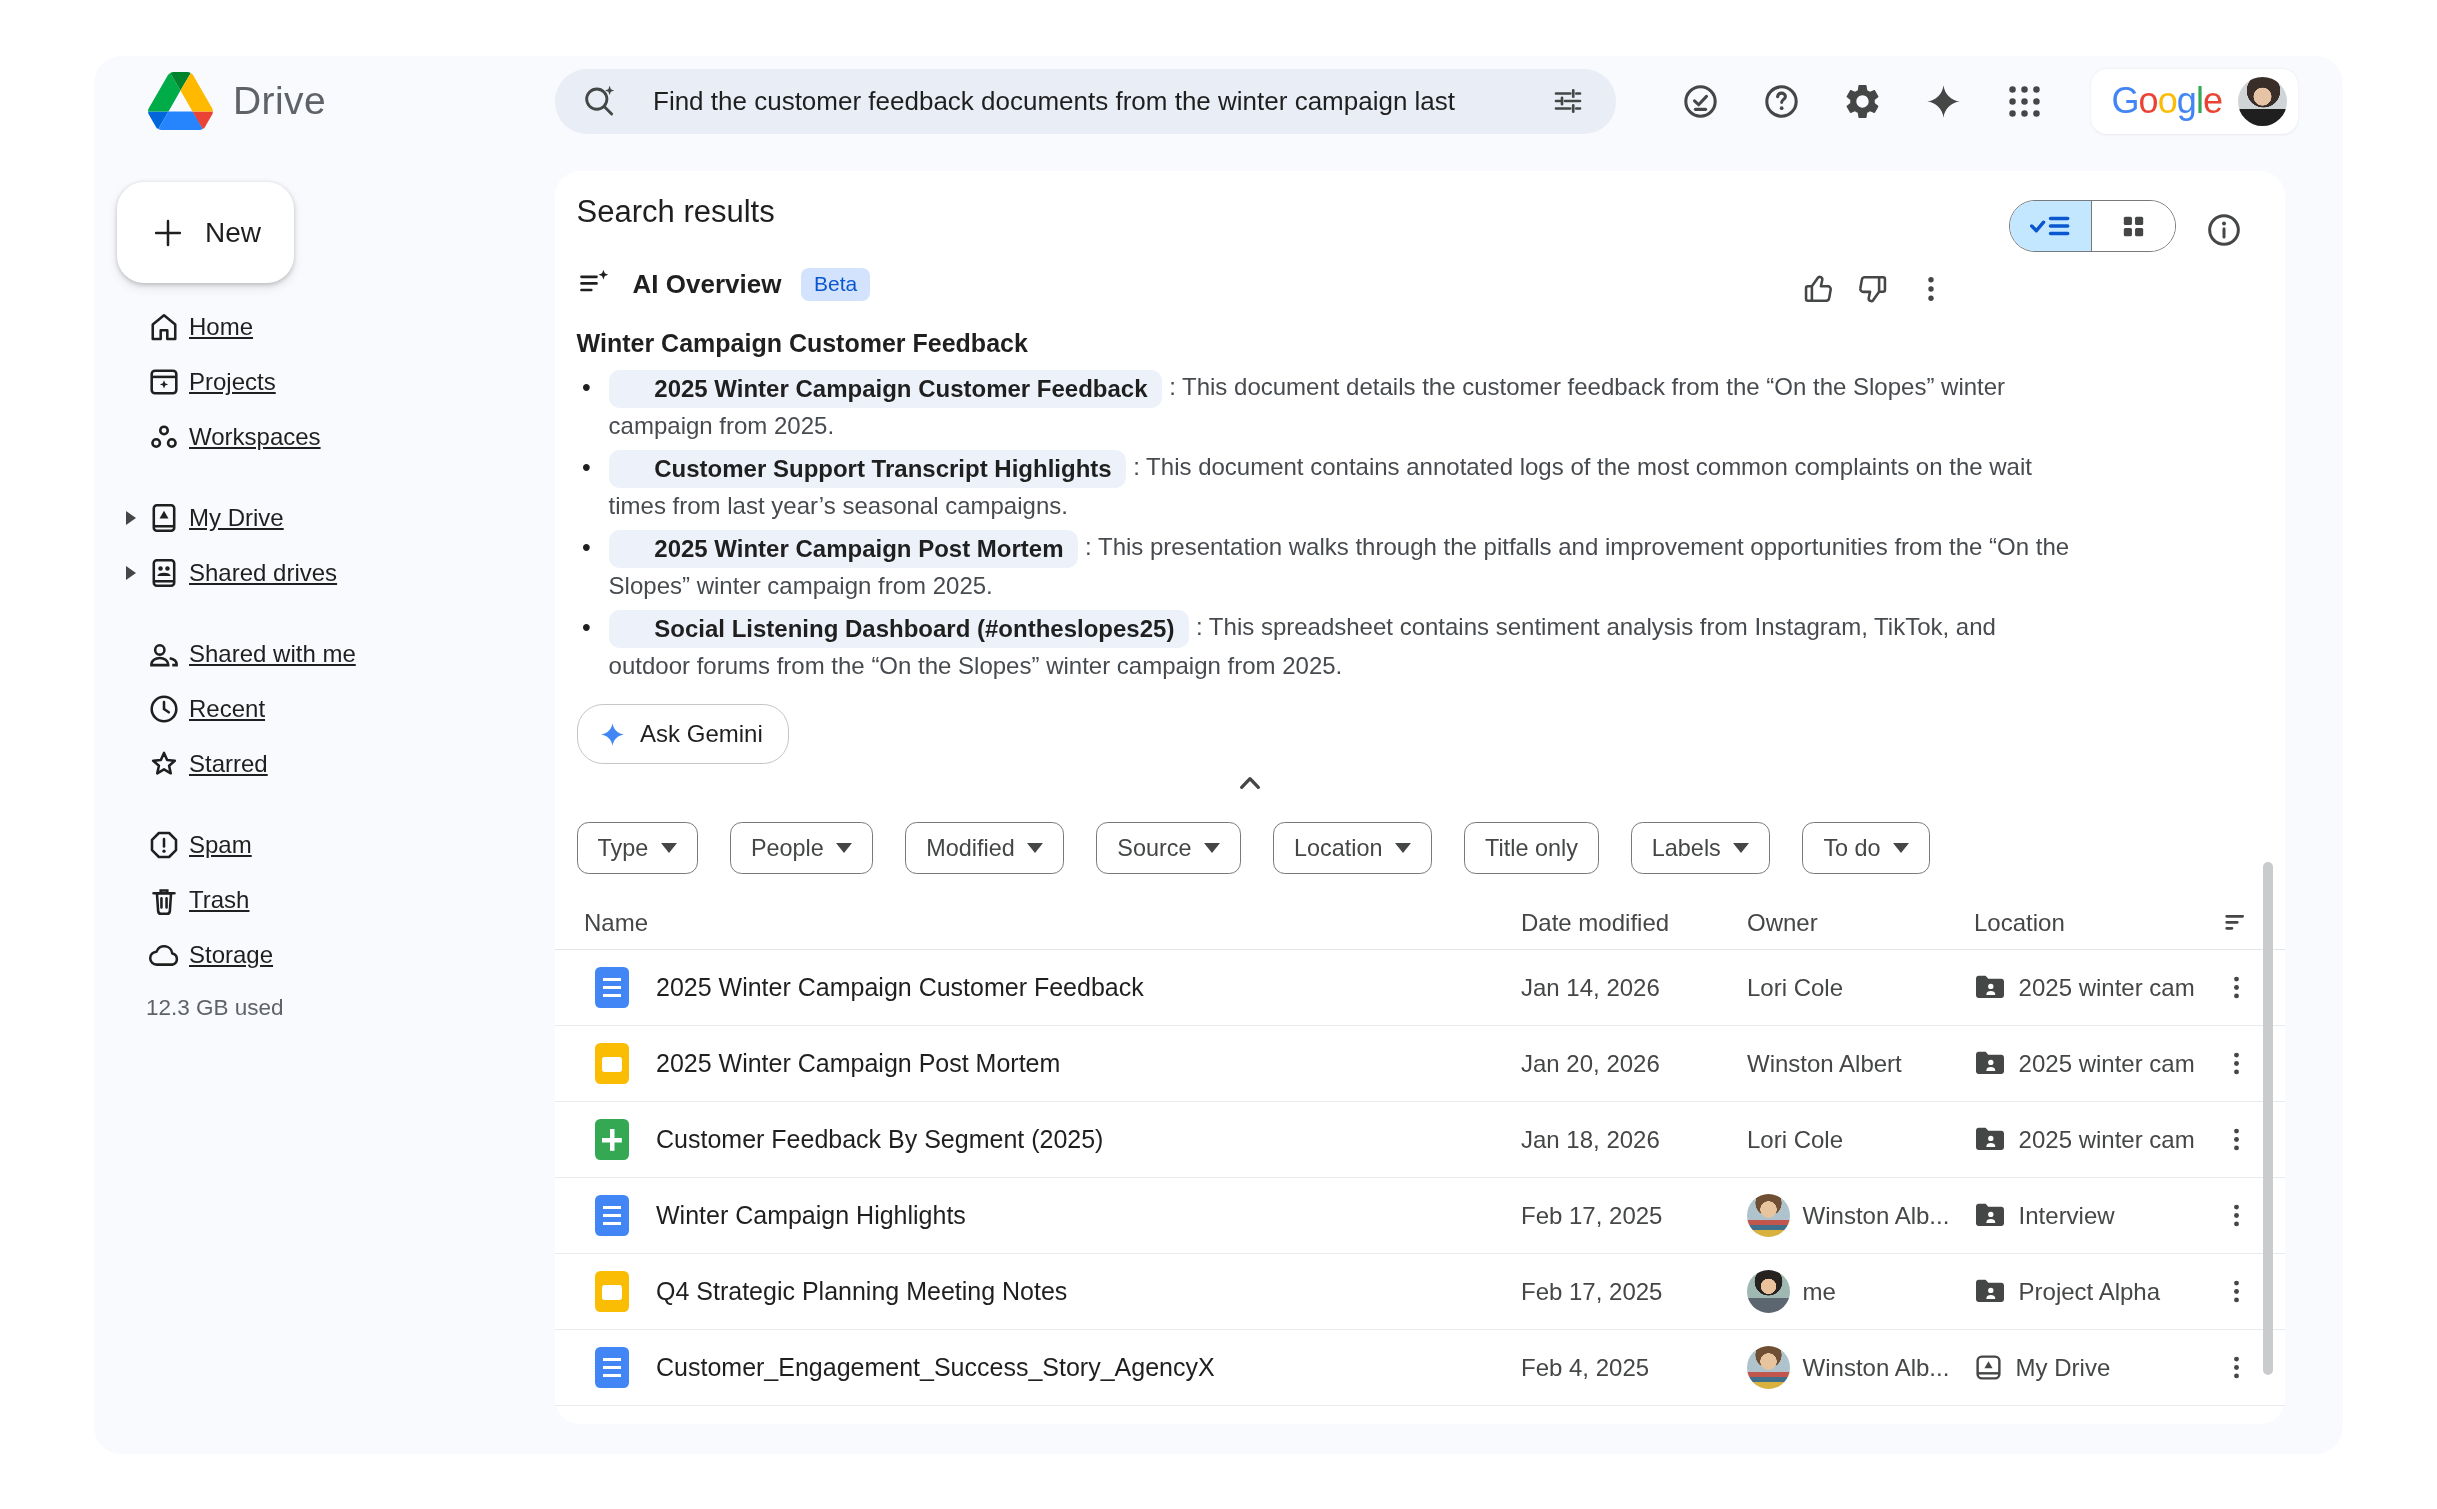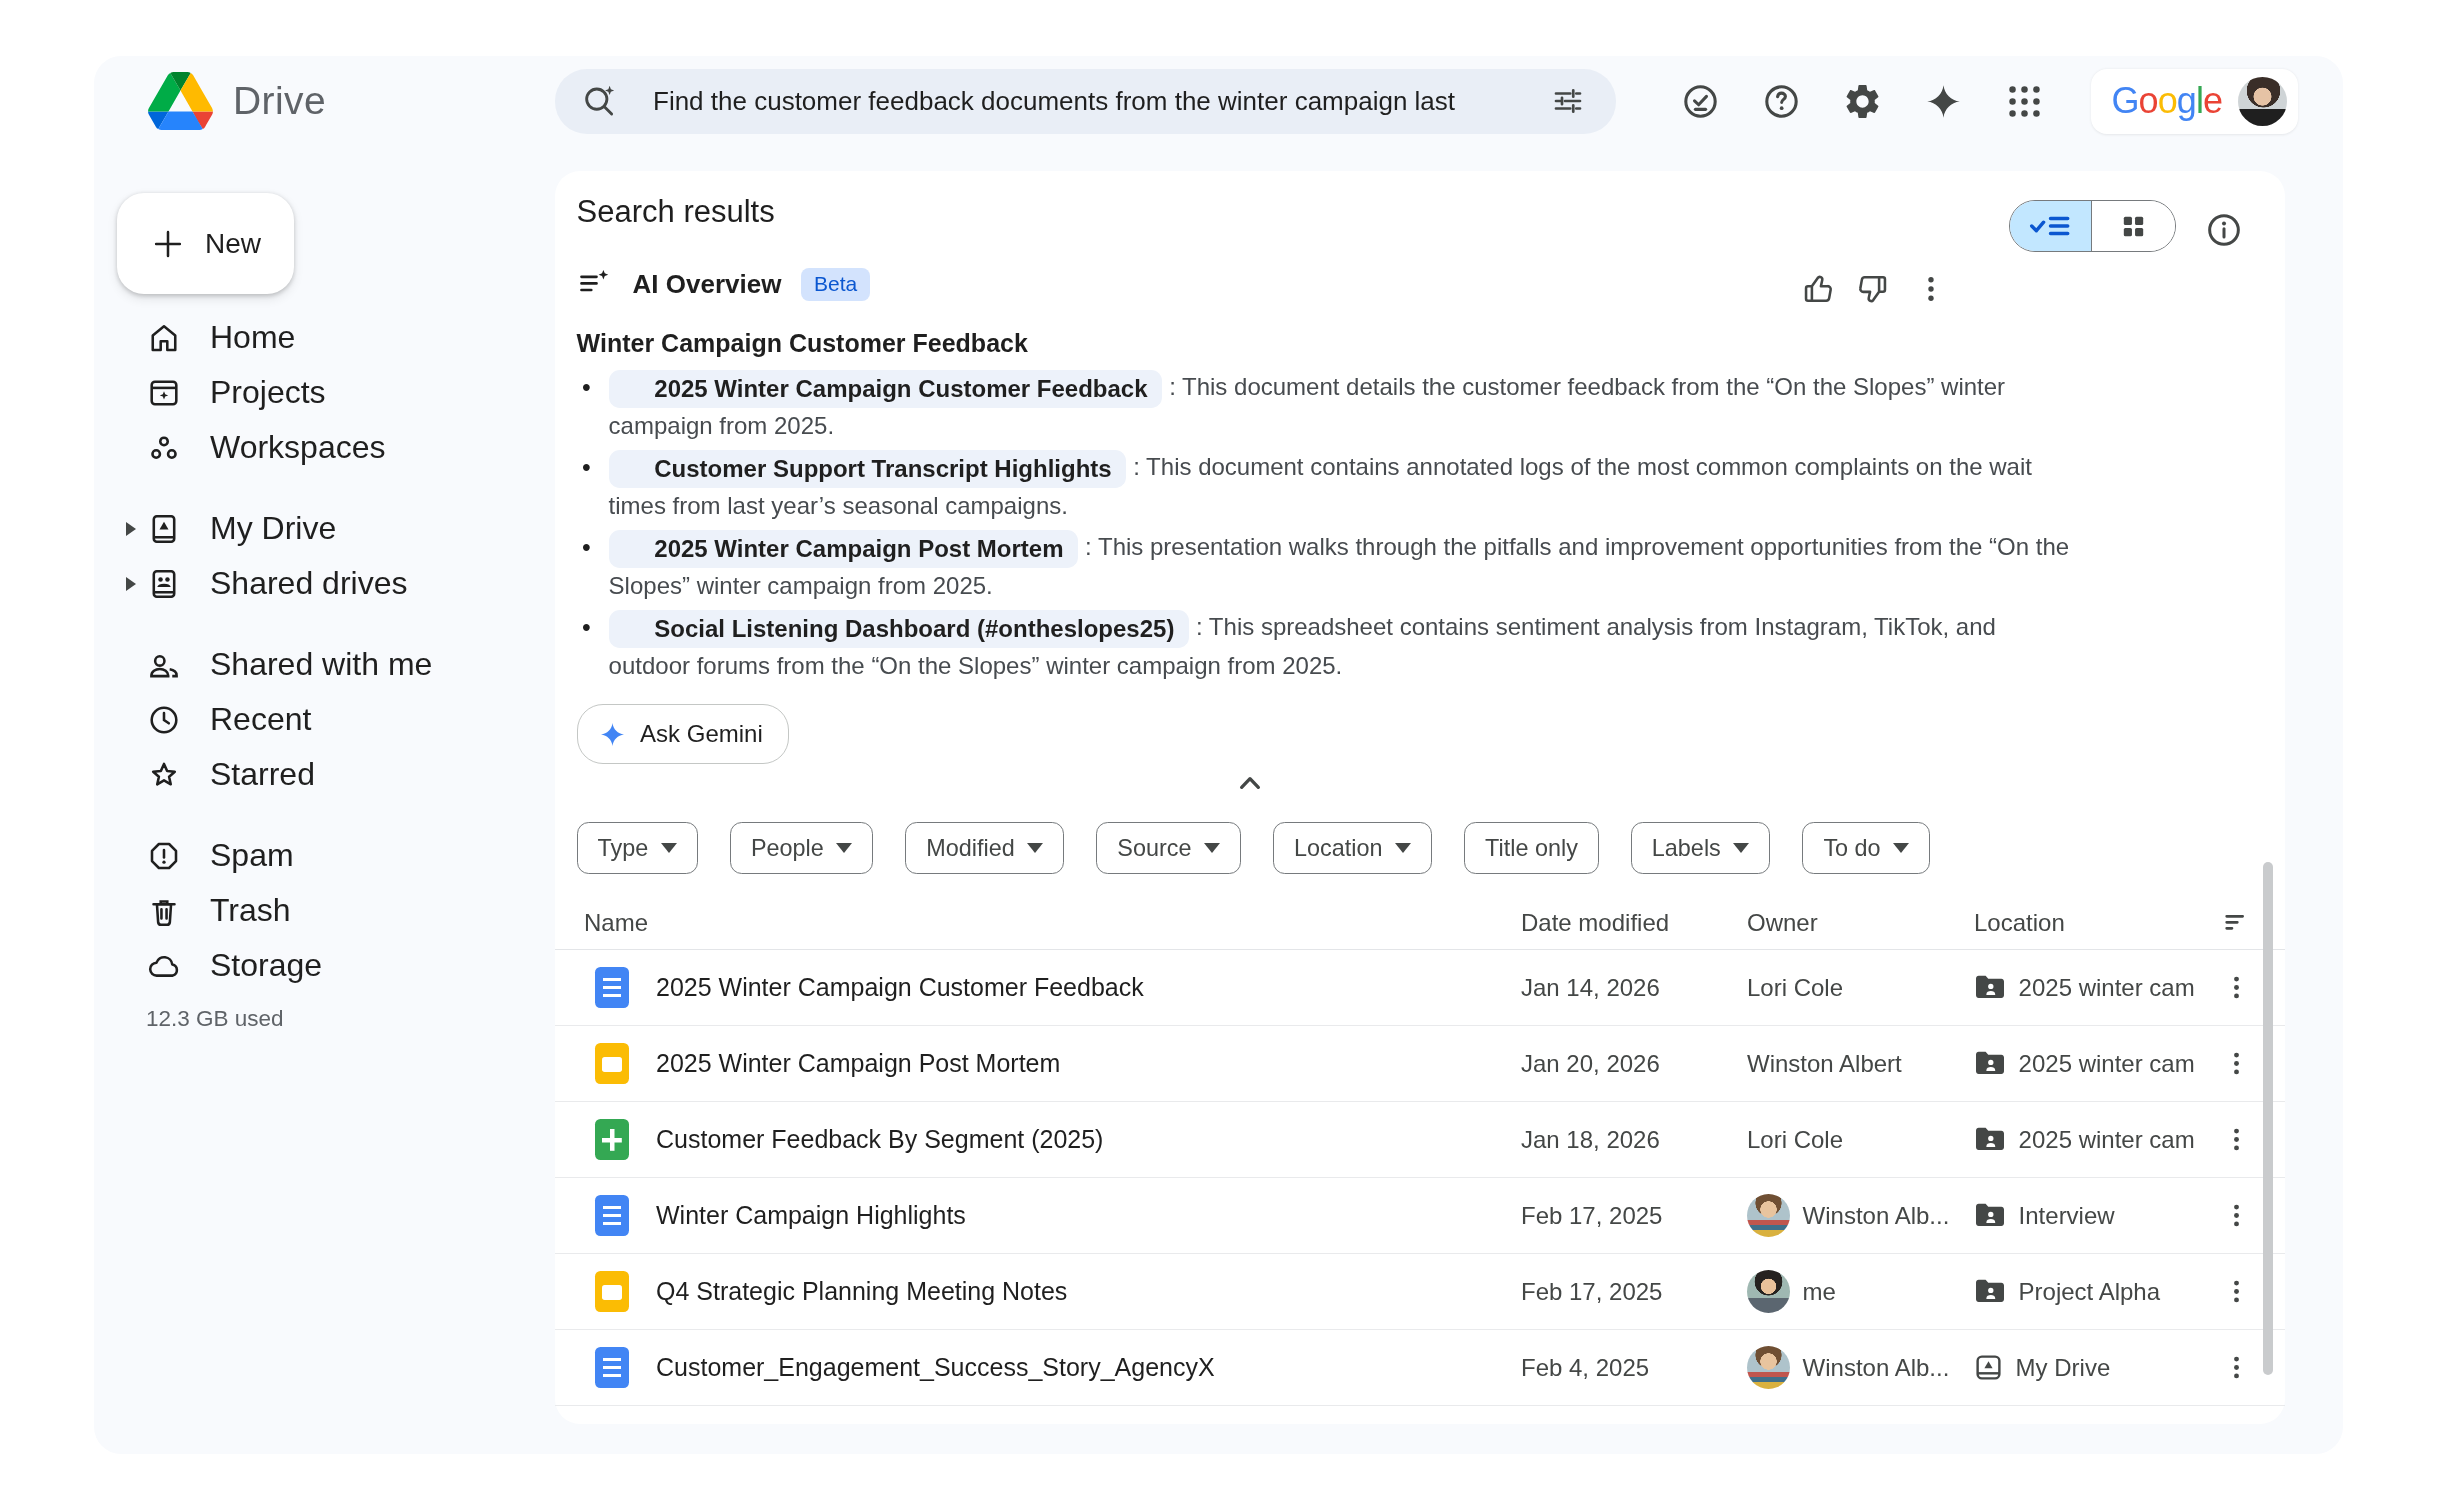--- a/index.html
+++ b/index.html
@@ -18,23 +18,23 @@
   .account-chip { position:absolute; right:45px; top:12.6px; height:65px; background:#fff; border-radius:16px; display:flex; align-items:center; gap:16px; padding:0 10.8px 0 20px; box-shadow:0 0.9px 2.7px rgba(0,0,0,.08); }
   .gword { font-size:36px; font-weight:500; letter-spacing:-0.9px; display:flex; }
   .g1{color:#4285F4}.g2{color:#EA4335}.g3{color:#FBBC05}.g4{color:#4285F4}.g5{color:#34A853}.g6{color:#EA4335}
   .avatar { border-radius:50%; flex:none; overflow:hidden; }
   .avatar.big { width:49px; height:49px; background:
       radial-gradient(circle at 50% 40%, #e6c3a5 0 23%, transparent 24%),
       radial-gradient(circle at 52% 28%, #3a2e28 0 38%, transparent 39%),
       linear-gradient(180deg,#cfd4d6 0 66%, #1f1f1f 66%); }
 
   
-  .sidebar { position:absolute; left:0; top:121px; width:461px; }
+  .sidebar { position:absolute; left:0; top:110px; width:461px; }
   .new-btn { margin:16px 0 16px 22.5px; width:177px; height:101px; background:#fff; border:none; border-radius:27px; box-shadow:0 1.8px 4.5px rgba(0,0,0,.18),0 4.5px 10.8px rgba(0,0,0,.09); display:flex; align-items:center; justify-content:center; gap:18px; font-family:"Liberation Sans",sans-serif; font-size:28px; font-weight:500; color:#1f1f1f; cursor:pointer; }
-  .nav-item { position:relative; height:55px; display:flex; align-items:center; padding-left:52px; gap:28px; font-size:32px; color:#1f1f1f; cursor:pointer; border-radius:0 29px 29px 0; }
+  .nav-item { position:relative; height:55px; display:flex; align-items:center; padding-left:52px; gap:7px; font-size:24px; color:#1f1f1f; cursor:pointer; border-radius:0 29px 29px 0;text-decoration:underline; }
   .nav-item .arrow { position:absolute; left:32px; width:0; height:0; border-left:10.8px solid #444746; border-top:7.2px solid transparent; border-bottom:7.2px solid transparent; }
   .nav-gap { margin-top:26px; }
   .storage-used { margin-top:12.6px; padding-left:52px; font-size:22.5px; color:#5f6368; }
 
   
   .panel { position:absolute; left:461px; top:115px; width:1730px; height:1253px; background:#fff; border-radius:25px; }
   .page-title { position:absolute; left:21.6px; top:23.4px; font-size:31px; font-weight:400; color:#1f1f1f; }
   .view-toggle { position:absolute; left:1454px; top:29px; width:167px; height:52px; border:1.8px solid #767a7d; border-radius:26px; display:flex; overflow:hidden; background:#fff; }
   .seg-list { width:81px; background:#c2e7ff; display:flex; align-items:center; justify-content:center; gap:5.4px; cursor:pointer; }
   .seg-grid { flex:1; background:#fff; border-left:1.8px solid #767a7d; display:flex; align-items:center; justify-content:center; cursor:pointer; }

